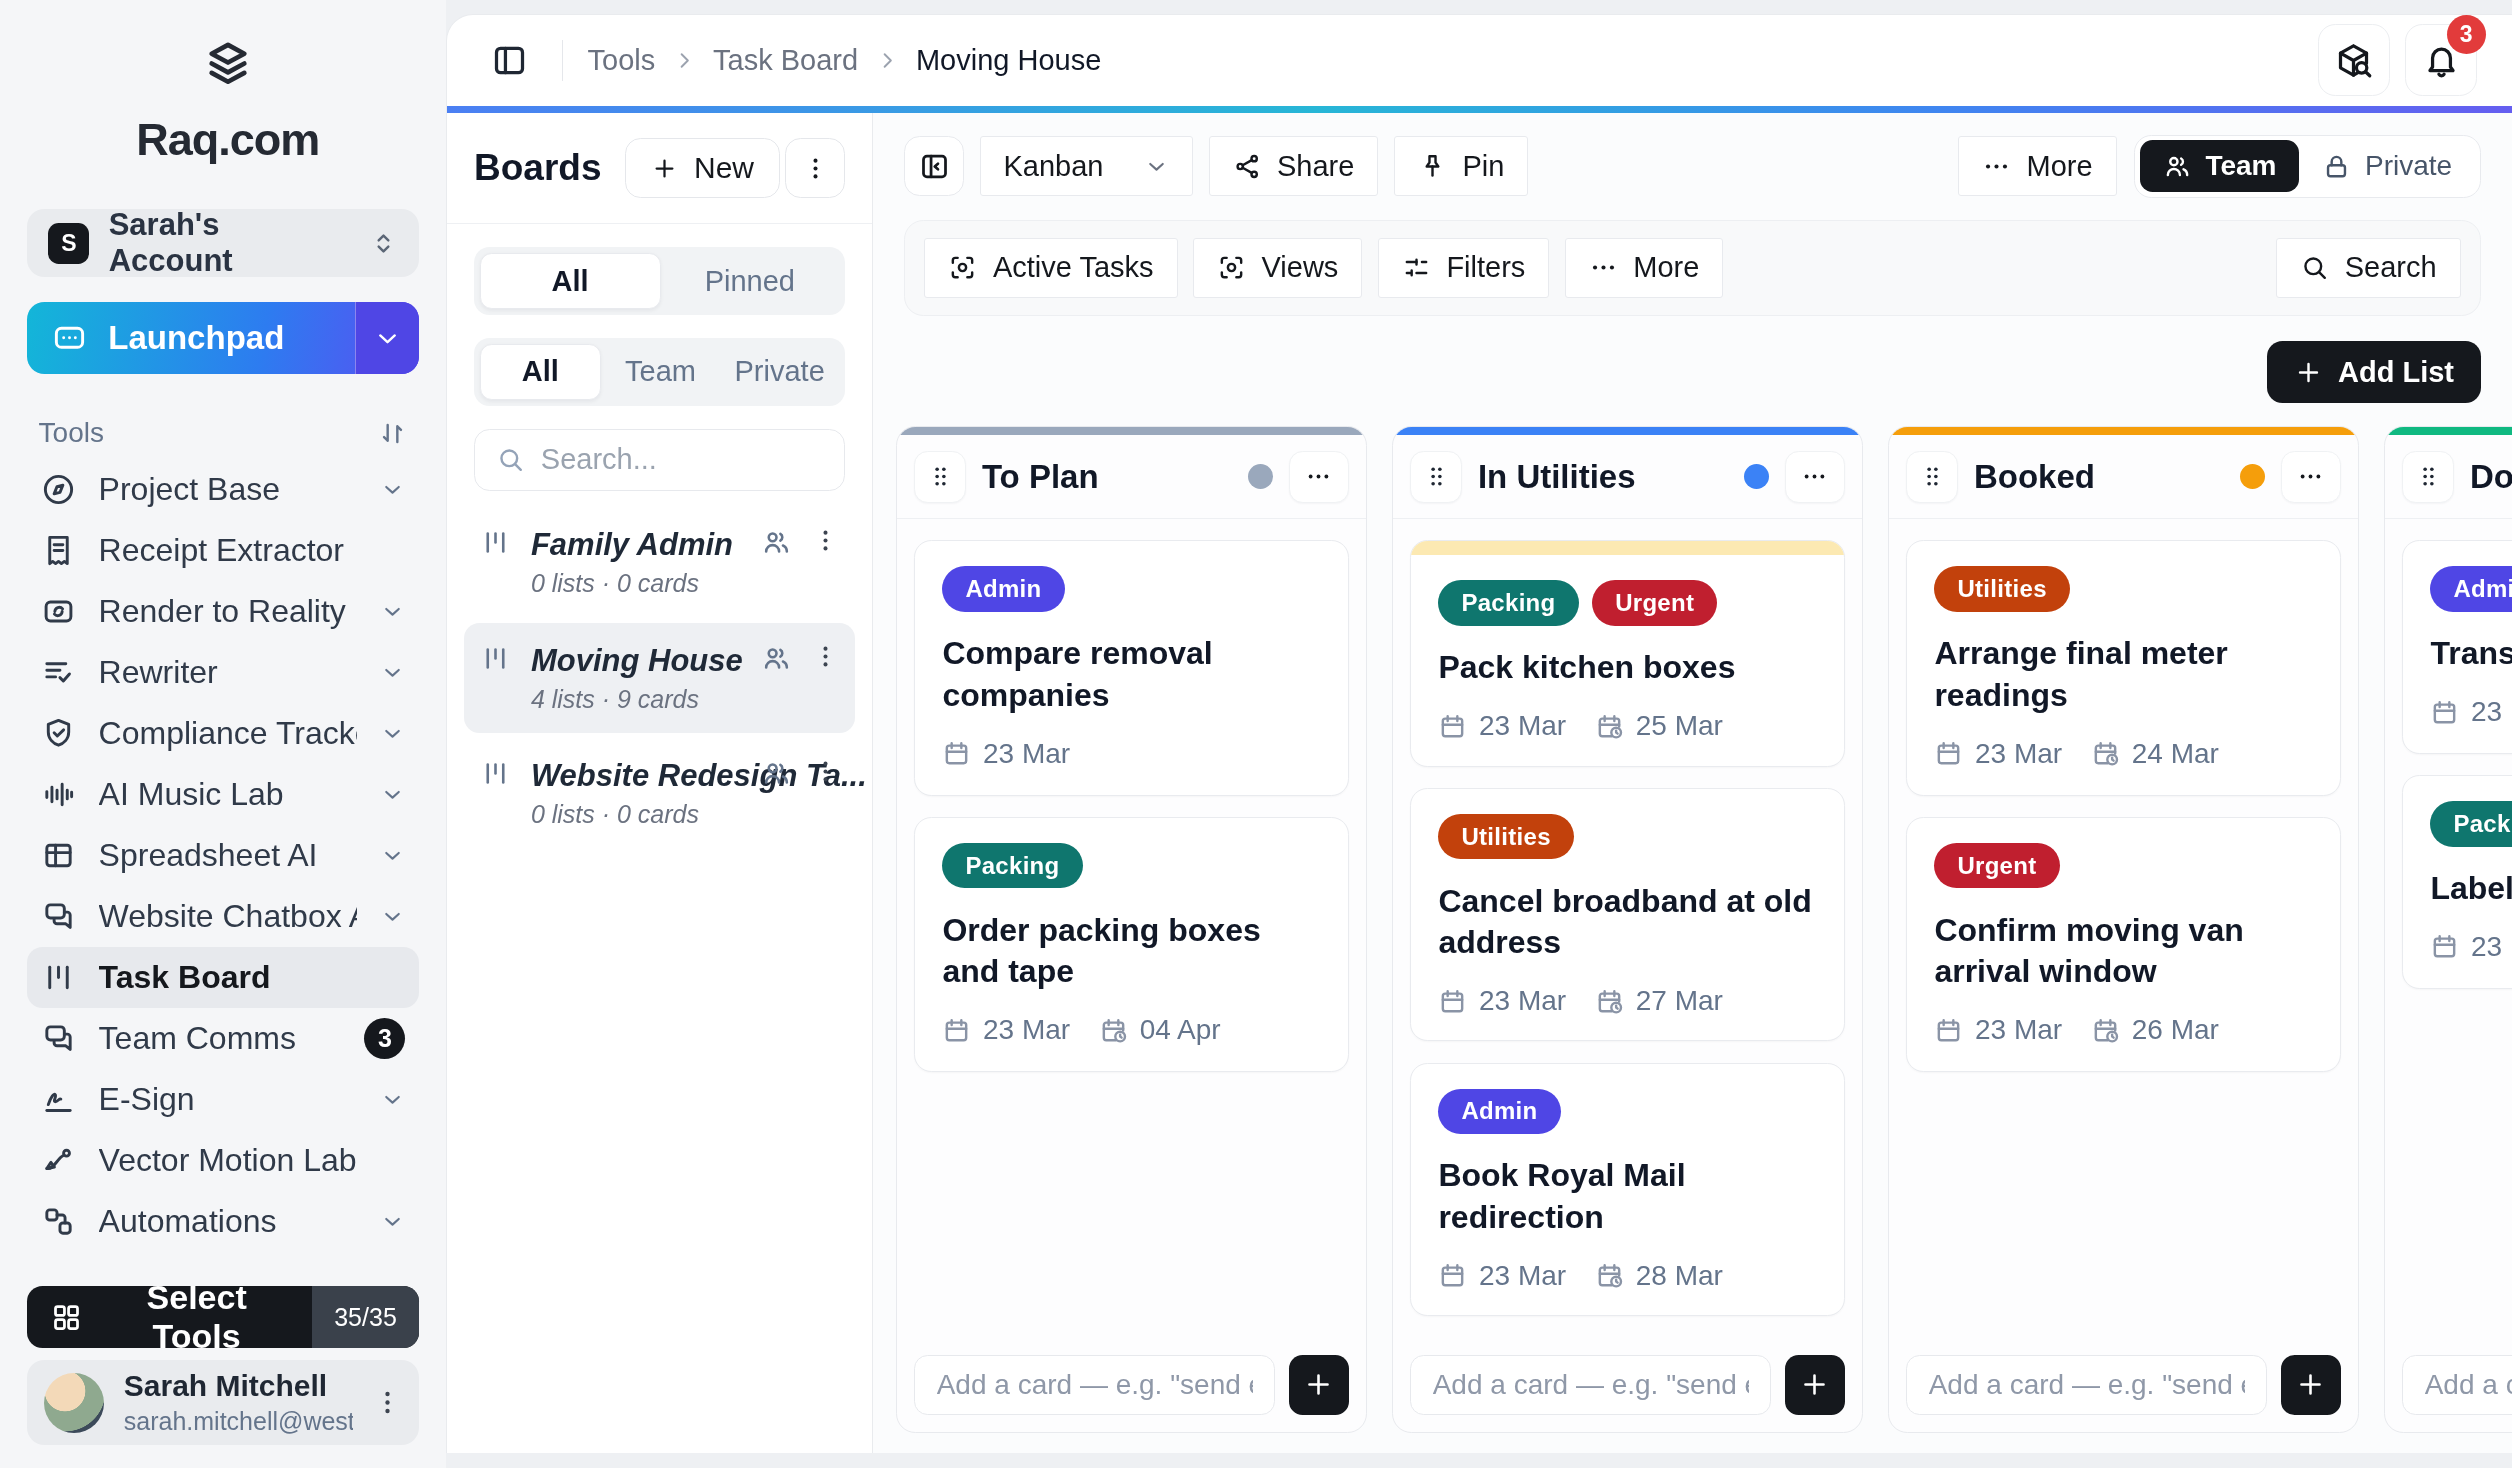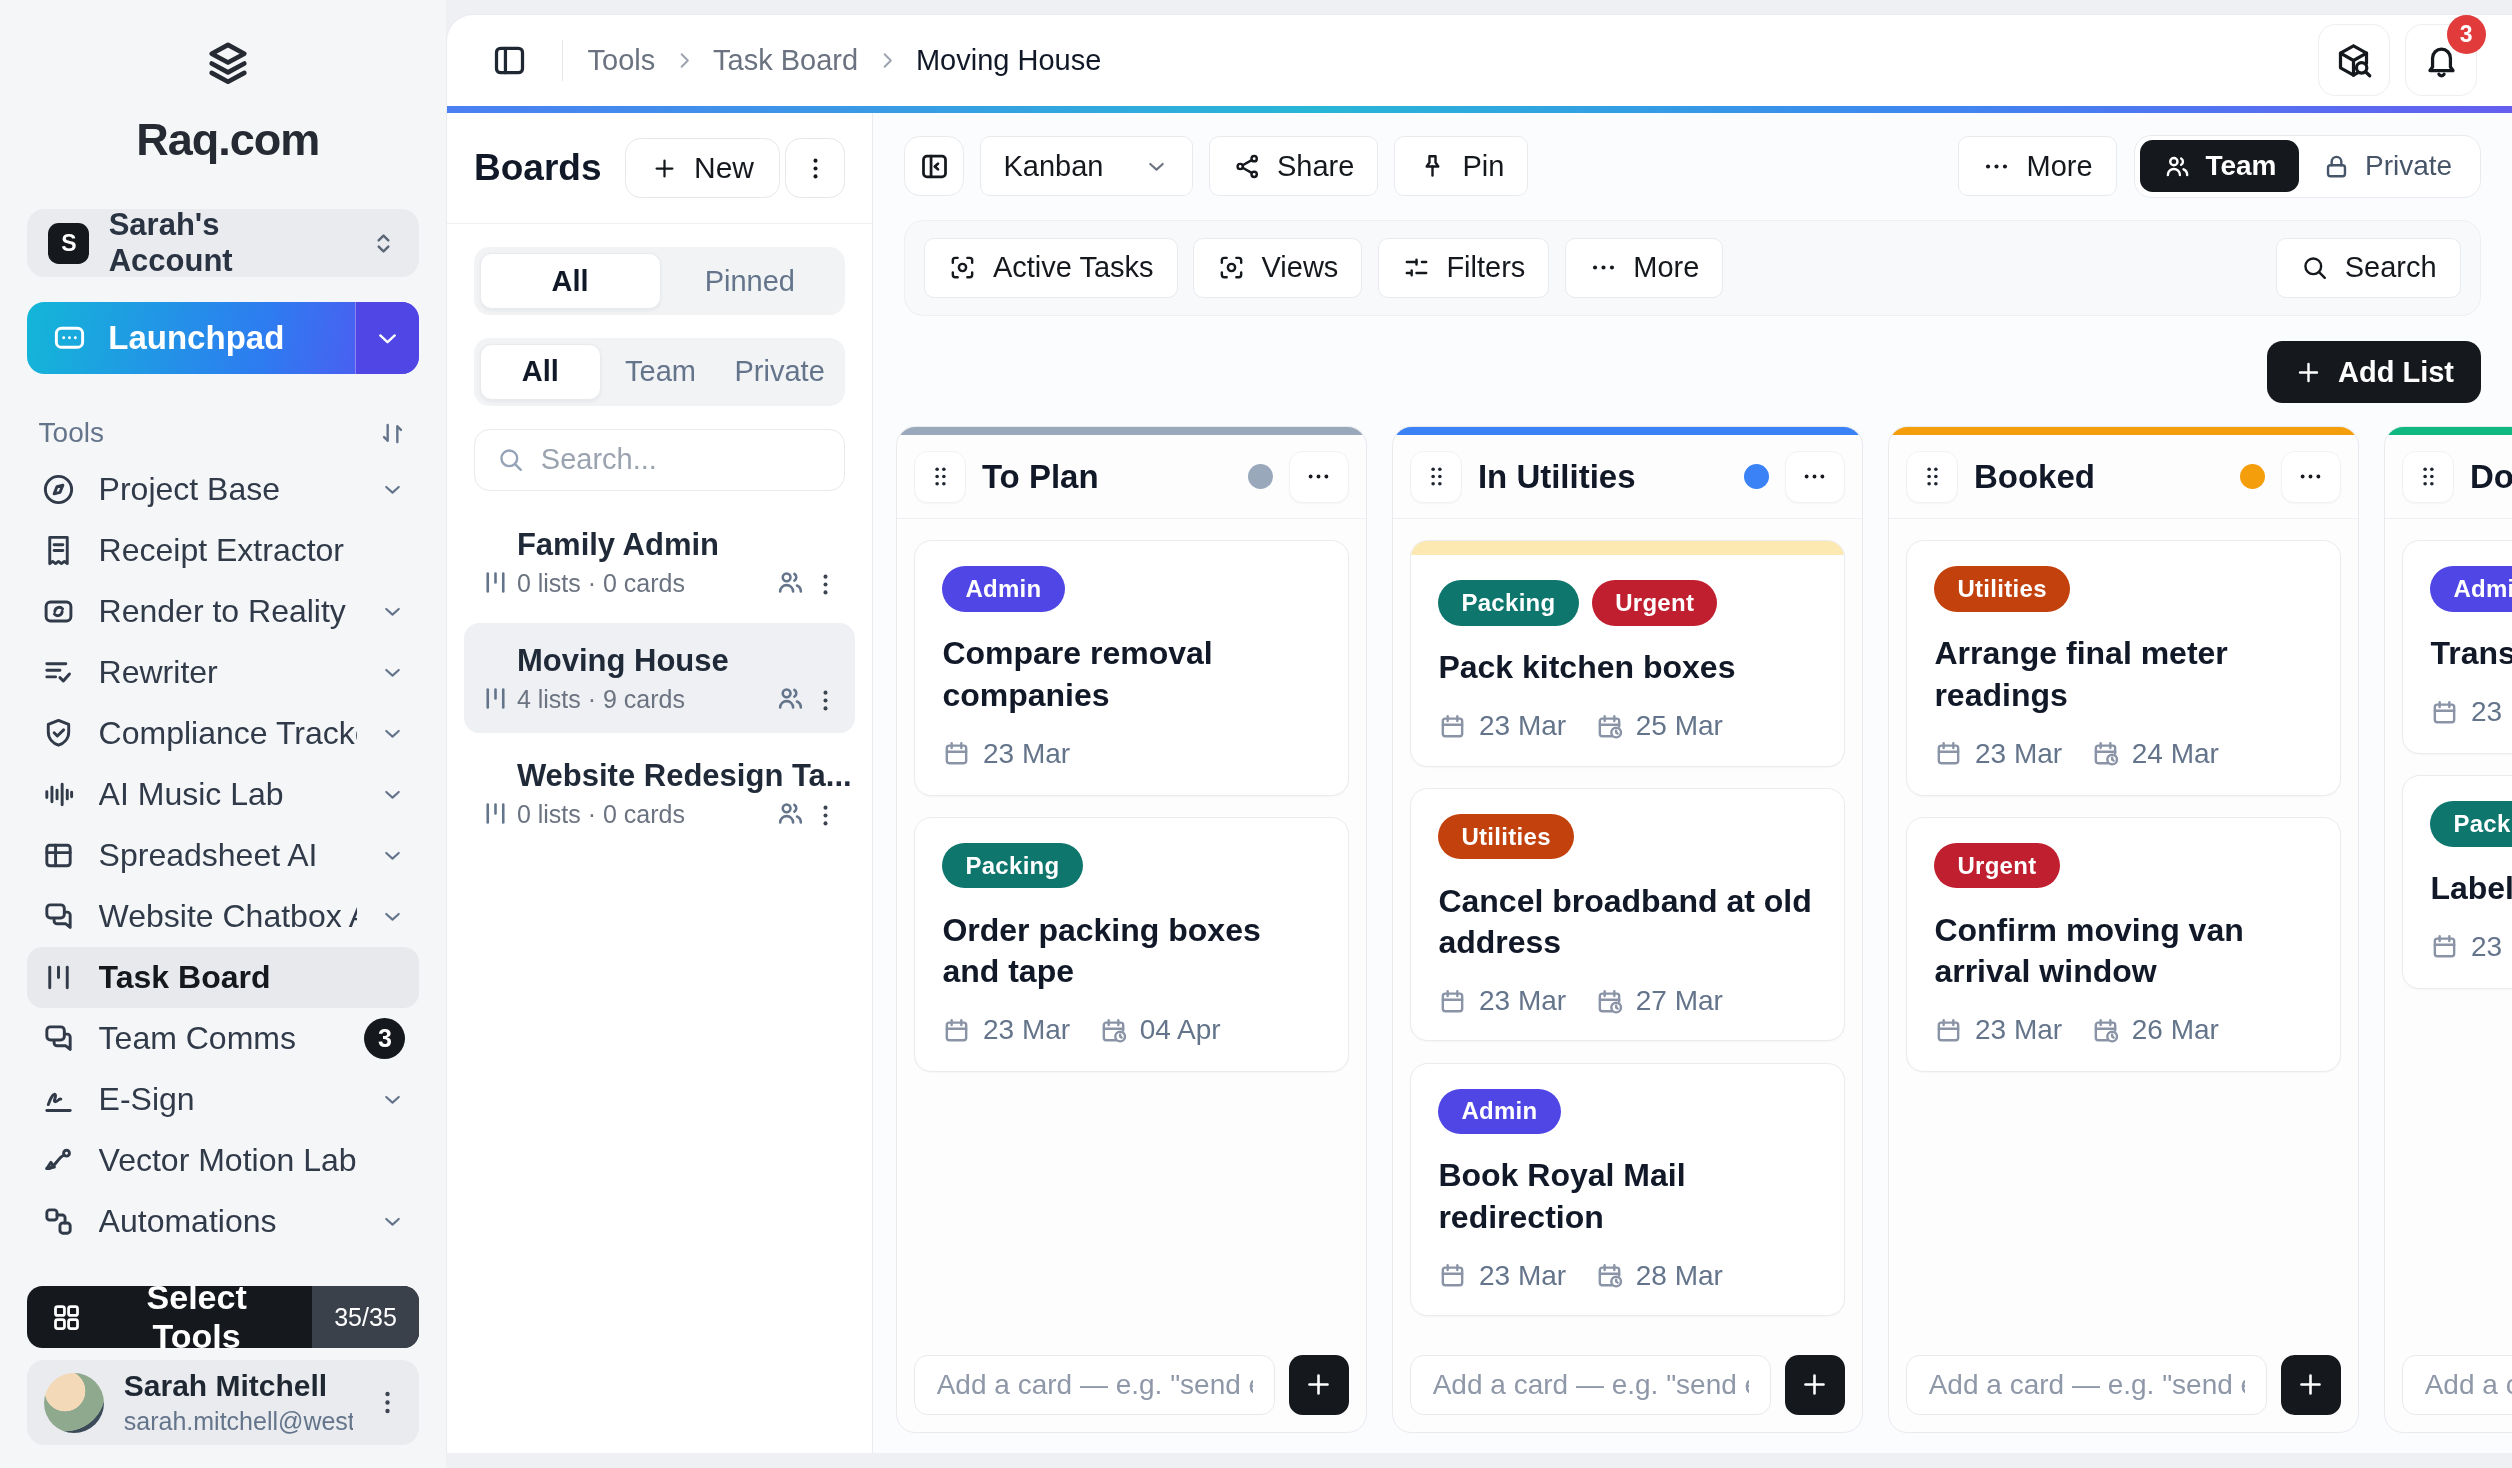--- a/index.html
+++ b/index.html
@@ -64,33 +64,33 @@
   .bp-title { flex:1; font-size:37px; font-weight:700; color:#111827; }
   .btn-new { height:60px; border-radius:15.5px; border:1px solid #e5e7eb; background:#fff; display:flex; align-items:center; gap:15.5px; padding:0 25px; font-size:30px; font-weight:500; color:#15181d; cursor:pointer; font-family:inherit; }
   .btn-sq { width:60px; height:60px; border-radius:15.5px; border:1px solid #e5e7eb; background:#fff; display:flex; align-items:center; justify-content:center; color:#15181d; cursor:pointer; }
   .seg { margin:23px 27px 0; background:#f1f3f5; border-radius:15.5px; padding:5.8px; display:flex; }
   .seg-cell { flex:1; height:56px; display:flex; align-items:center; justify-content:center; font-size:29px; color:#64748b; border-radius:11.6px; cursor:pointer; font-family:inherit; border:none; background:none; }
   .seg-cell.active { background:#fff; color:#111827; font-weight:600; border:1px solid #e8eaee; box-shadow:0 1.9px 3.9px rgba(16,24,40,.05); }
   .bp-search { margin:23px 27px 7.8px; height:62px; border:1px solid #e7e9ed; border-radius:15.5px; display:flex; align-items:center; gap:15.5px; padding:0 21.3px; color:#94a3b8; }
   .bp-search input { border:none; outline:none; flex:1; font-size:29px; font-family:inherit; color:#111827; background:transparent; }
   .bp-search input::placeholder { color:#9aa3af; }
   .board-list { padding:9.7px 17.4px; display:flex; flex-direction:column; gap:5.8px; }
-  .board-item { display:flex; align-items:flex-end; gap:6px; padding:19.4px 15.5px; border-radius:15.5px; cursor:pointer; }
+  .board-item { display:flex; align-items:flex-start; gap:20px; padding:19.4px 15.5px; border-radius:15.5px; cursor:pointer;font-style:italic; }
   .board-item.selected { background:#eef0f3; }
   .bi-icon { color:#64748b; flex-shrink:0; }
   .bi-text { flex:1; min-width:0; }
   .bi-name { font-size:31px; font-weight:600; color:#1f2937; white-space:nowrap; overflow:hidden; }
   .bi-meta { font-size:25px; color:#6b7280; margin-top:5.8px; }
   .bi-users { color:#64748b; }
 
   
   .kanban-area { flex:1; min-width:0; background:#fbfcfd; display:flex; flex-direction:column; }
   .toolbar { display:flex; align-items:center; gap:15.5px; padding:21.3px 31px 0 31px; }
   .tb-iconbtn { width:60px; height:60px; border-radius:15.5px; border:1px solid #e8eaee; background:#fff; display:flex; align-items:center; justify-content:center; color:#15181d; cursor:pointer; }
-  .tb-btn { height:60px; border-radius:10px; border:1px solid #e8eaee; background:#fff; display:flex; align-items:center; gap:15.5px; padding:3px 23px; font-size:29px; color:#15181d; cursor:pointer; font-family:inherit; }
+  .tb-btn { height:60px; border-radius:3px; border:1px solid #e8eaee; background:#fff; display:flex; align-items:center; gap:15.5px; padding:3px 23px; font-size:29px; color:#15181d; cursor:pointer; font-family:inherit; }
   .tb-btn .chev { color:#6b7280; }
   .tb-right { margin-left:auto; display:flex; gap:17.4px; align-items:center; }
   .vis-seg { border:1px solid #e8eaee; background:#fff; border-radius:17.4px; padding:4.8px; display:flex; align-items:center; }
   .vis-pill { height:52px; border-radius:12.6px; display:flex; align-items:center; gap:13.6px; padding:0 23px; font-size:28px; cursor:pointer; border:none; background:none; font-family:inherit; color:#475569; }
   .vis-pill.active { background:#15181d; color:#fff; font-weight:600; }
   .filterbar { margin:21.3px 31px 0; background:#f8f9fa; border:1px solid #edeff2; border-radius:19.4px; padding:17.4px 19.4px; display:flex; align-items:center; gap:15.5px; }
   .fb-spacer { flex:1; }
   .actionbar { margin:25px 31px 0; display:flex; align-items:center; }
   .btn-dark { height:62px; border-radius:15.5px; background:#15181d; color:#fff; border:none; display:flex; align-items:center; gap:15.5px; padding:0 27px; font-size:29px; font-weight:600; cursor:pointer; font-family:inherit; }
   .ab-spacer { flex:1; }

